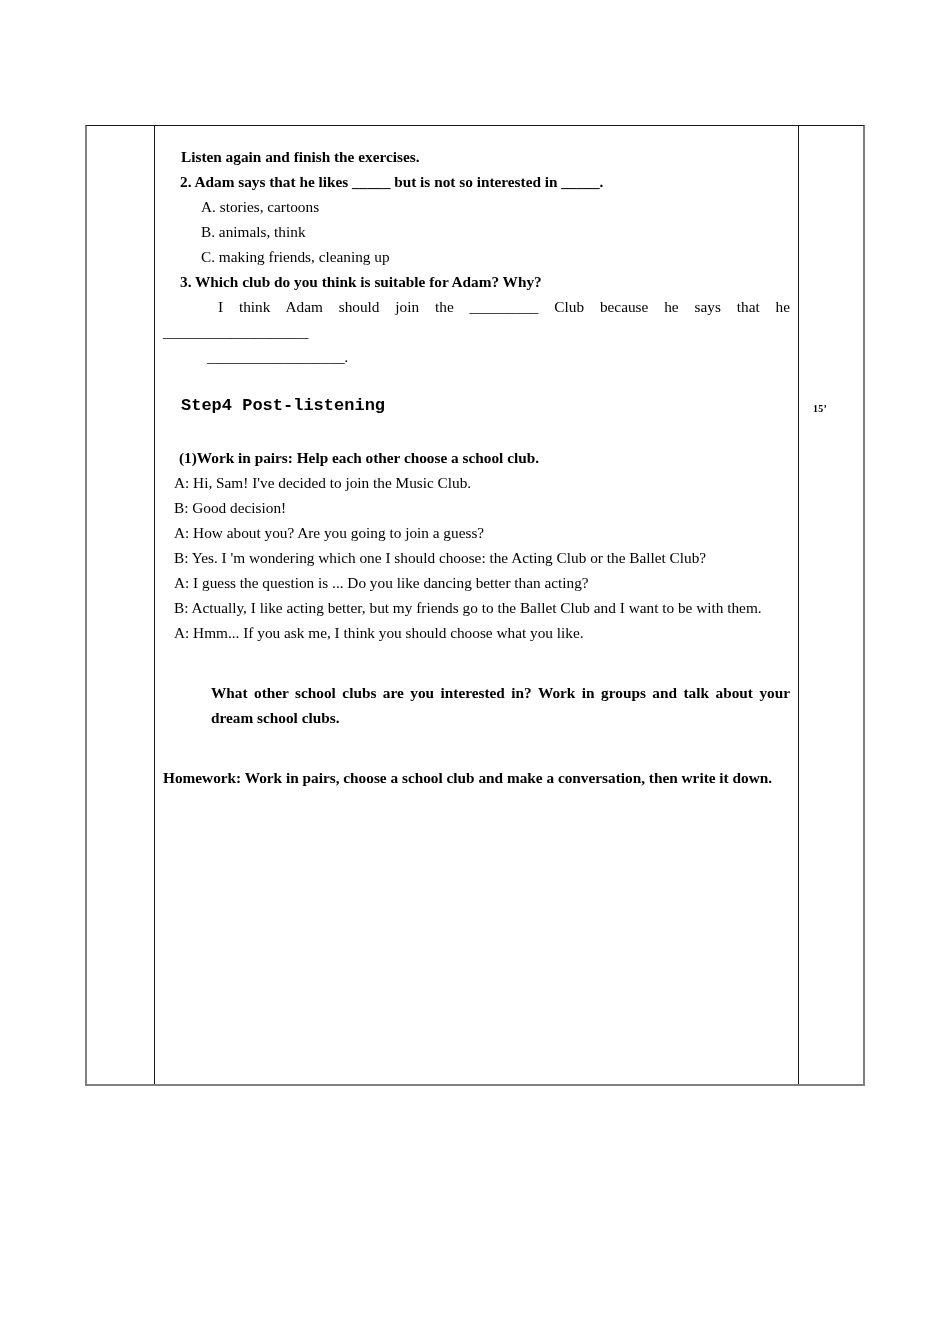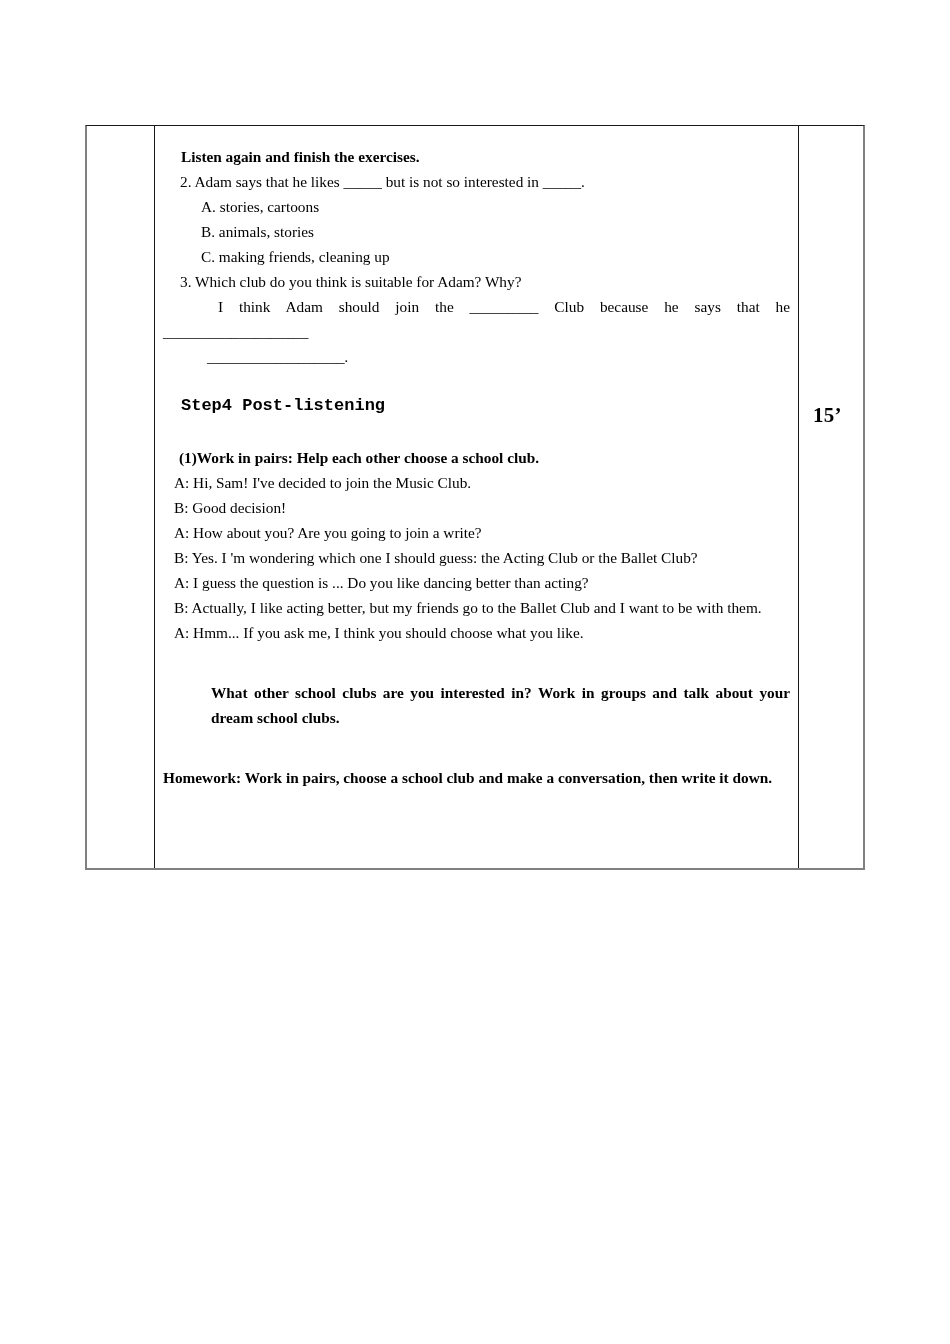--- a/index.html
+++ b/index.html
@@ -16,21 +16,21 @@
     color: #000000;
     -webkit-font-smoothing: antialiased;
   }
 
   
   .sheet {
     position: absolute;
     left: 85px;
     top: 125px;
     width: 780px;      
-    height: 745px;     
+    height: 961px;     
     box-sizing: border-box;
     border-top: 1.5px solid #1a1a1a;
     border-left: 2px solid #808080;
     border-right: 2px solid #808080;
     border-bottom: 2px solid #808080;
     display: flex;
     align-items: stretch;
     background: #ffffff;
   }
 
@@ -54,35 +54,35 @@
     flex: 0 0 64px;
     box-sizing: border-box;
     position: relative;
   }
 
   .time-mark {
     position: absolute;
     top: 277px;
     left: 14px;
     font-weight: bold;
-    font-size: 21px;
+    font-size: 10px;
     letter-spacing: 0.2px;
   }
 
   
   .col-main {
     font-size: 15.3px;
     line-height: 25px;
   }
 
   p {
     margin: 0;
   }
   .head     { font-weight: bold; padding-left: 18px; }
-  .q        { padding-left: 17px; }
+  .q        { padding-left: 17px; font-weight: bold; }
   .opt      { padding-left: 38px; }
   .dlg      { padding-left: 11px; text-indent: 0; }
   .just     { text-align: justify; text-align-last: left; }
   .ans-line {
     padding-left: 17px;
     text-indent: 38px;
     text-align: justify;
     text-align-last: justify;
   }
   .blank-row-a { padding-left: 0px; }
@@ -130,43 +130,43 @@
 
   <div class="col-left"></div>
 
   <div class="col-main">
 
     <p class="head">Listen again and finish the exercises.</p>
 
     <p class="q">2. Adam says that he likes _____ but is not so interested in _____.</p>
 
     <p class="opt">A. stories, cartoons</p>
-    <p class="opt">B. animals, stories</p>
+    <p class="opt">B. animals, think</p>
     <p class="opt">C. making friends, cleaning up</p>
 
     <p class="q">3. Which club do you think is suitable for Adam? Why?</p>
 
     <p class="ans-line">I think Adam should join the _________ Club because he says that he</p>
 
     <p class="blank-row-a">___________________</p>
 
     <p class="blank-row-b">__________________.</p>
 
     <div class="spacer-md"></div>
 
     <p class="step-head">Step4 Post-listening</p>
 
     <div class="spacer-lg"></div>
 
     <p class="pairs-head">(1)Work in pairs:  Help each other choose a school club.</p>
 
     <p class="dlg">A: Hi, Sam! I've decided to join the Music Club.</p>
     <p class="dlg">B: Good decision!</p>
-    <p class="dlg">A: How about you? Are you going to join a write?</p>
-    <p class="dlg just">B: Yes. I 'm wondering which one I should guess:    the Acting Club or the Ballet Club?</p>
+    <p class="dlg">A: How about you? Are you going to join a guess?</p>
+    <p class="dlg just">B: Yes. I 'm wondering which one I should choose:    the Acting Club or the Ballet Club?</p>
     <p class="dlg">A: I guess the question is ... Do you like dancing better than acting?</p>
     <p class="dlg just">B: Actually, I like acting better, but my friends go to the Ballet Club and I want to be with them.</p>
     <p class="dlg">A: Hmm... If you ask me, I think you should choose what you like.</p>
 
     <div class="spacer-md"></div>
 
 
     <p class="group-body">What other school clubs are you interested in? Work in groups and talk about your dream school clubs.</p>
 
     <div class="spacer-lg"></div>

